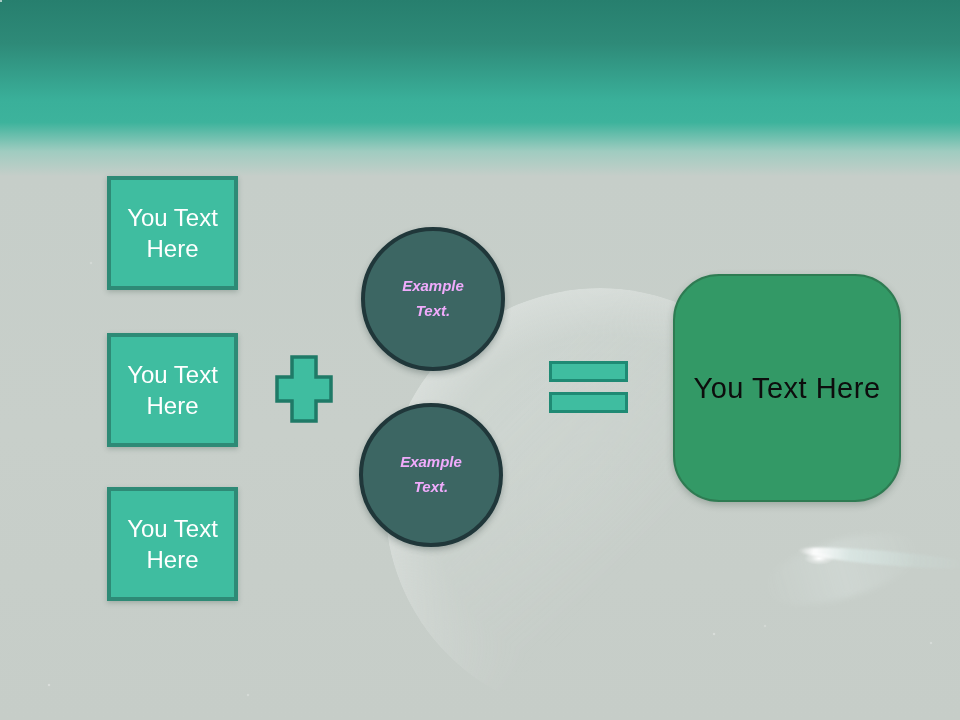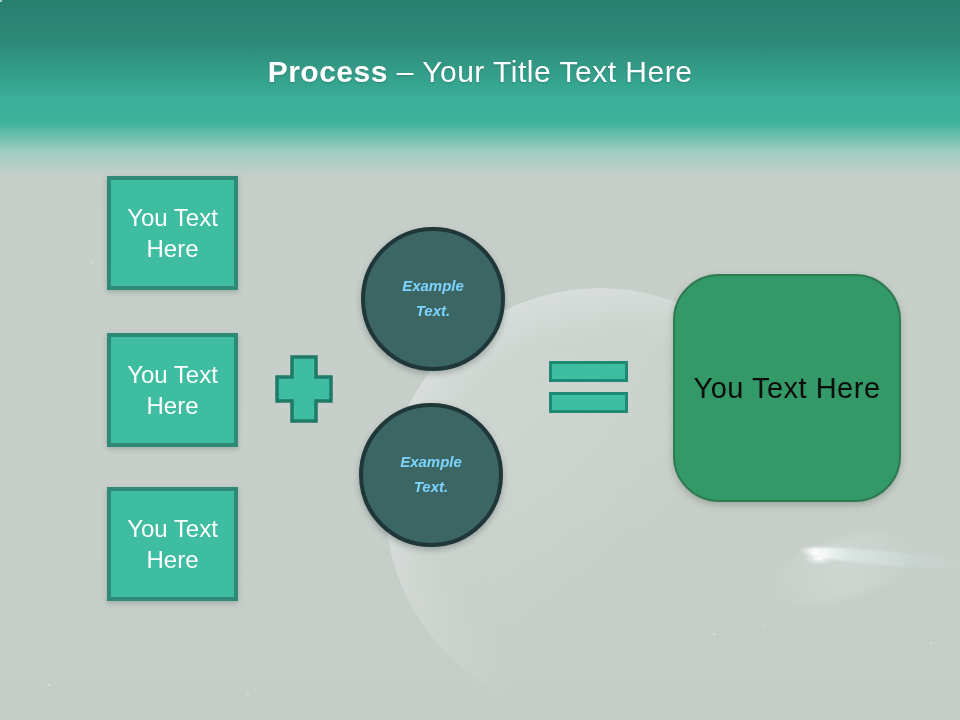--- a/index.html
+++ b/index.html
@@ -71,21 +71,21 @@
   .eq-bar {
     position:absolute; left:549px; width:79px; height:21px;
     background:#3fbda0; border:3px solid #1f8a74;
   }
   .eq-1 { top:361px; } .eq-2 { top:392px; }
   
   .circle {
     position:absolute; width:144px; height:144px; border-radius:50%;
     background:#3c6663; border:4px solid #20373a;
     display:flex; align-items:center; justify-content:center;
-    text-align:center; color:#7dd3fc; font-size:15px; font-weight:bold;
+    text-align:center; color:#f0abfc; font-size:15px; font-weight:bold;
     font-style:italic; line-height:1.65;
     box-shadow: 0 3px 6px rgba(30,50,48,0.3);
   }
   .circle span { display:inline-block; width:74px; }
   .circle-1 { left:361px; top:227px; }
   .circle-2 { left:359px; top:403px; }
   
   .result {
     position:absolute; left:673px; top:274px; width:228px; height:228px;
     border-radius:46px; background:#339966; border:2px solid #2e7b52;
@@ -98,24 +98,20 @@
 <body>
 
 <div class="slide">
 
   <div class="planet"></div>
   <div class="comet-dust"></div>
   <div class="comet-streak"></div>
   <div class="comet-head"></div>
   <div class="stars"></div>
 
-  <div class="title">
-    <span class="t-bold">Process</span>
-    <span>– Your Title Text Here</span>
-  </div>
 
   <div class="tbox tbox-1">
     <span>You Text Here</span>
   </div>
   <div class="tbox tbox-2">
     <span>You Text Here</span>
   </div>
   <div class="tbox tbox-3">
     <span>You Text Here</span>
   </div>

